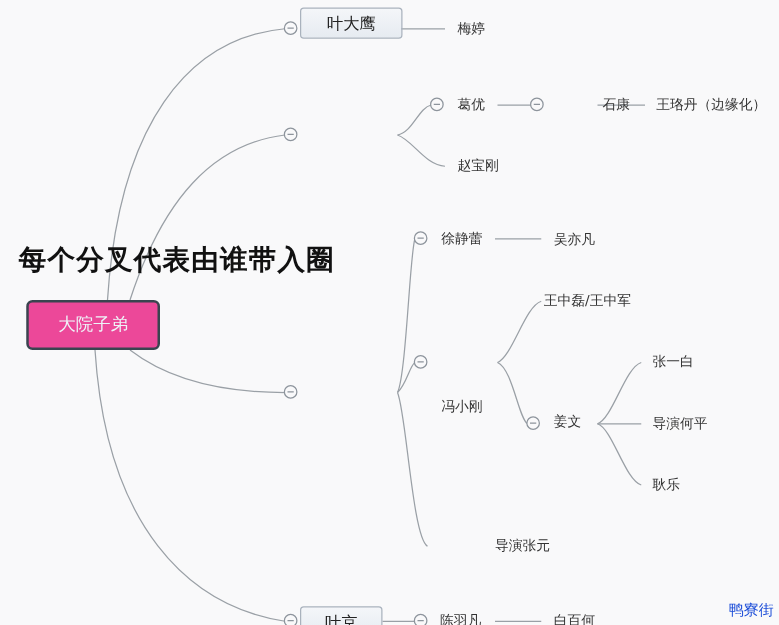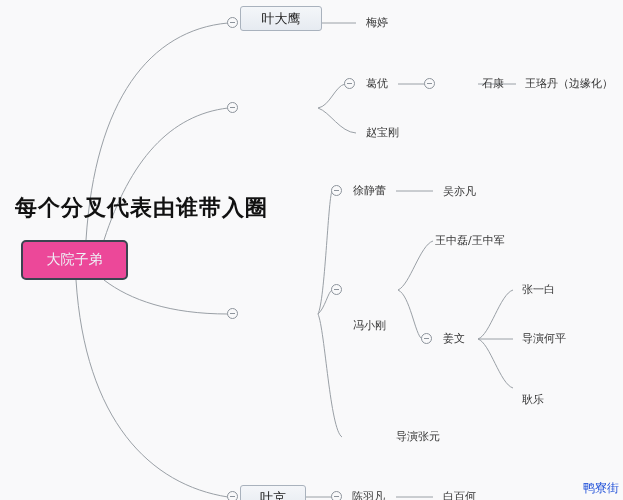--- a/index.html
+++ b/index.html
@@ -118,21 +118,21 @@
   <span class="label" style="left:443px;top:192px;">吴亦凡</span>
 
   <span class="collapse" style="left:337px;top:290px;"></span>
   <span class="label" style="left:353px;top:290px;margin-top:36px;">冯小刚</span>
   <span class="label" style="left:435px;top:241px;">王中磊/王中军</span>
 
   <span class="collapse" style="left:427px;top:339px;"></span>
   <span class="label" style="left:443px;top:339px;font-family:Liberation Mono, monospace;">姜文</span>
   <span class="label" style="left:522px;top:290px;">张一白</span>
   <span class="label" style="left:522px;top:339px;">导演何平</span>
-  <span class="label" style="left:522px;top:400px;">耿乐</span>
+  <span class="label" style="left:522px;top:388px;">耿乐</span>
 
   <span class="label" style="left:352px;top:437px;margin-left:44px;">导演张元</span>
 
   <span class="collapse" style="left:233px;top:497px;"></span>
   <div class="box" style="left:240px;top:485px;width:66px;height:25px;">叶京</div>
   <span class="collapse" style="left:337px;top:497px;"></span>
   <span class="label" style="left:352px;top:497px;">陈羽凡</span>
   <span class="label" style="left:443px;top:497px;">白百何</span>
 
   <div class="watermark">鸭寮街</div>

